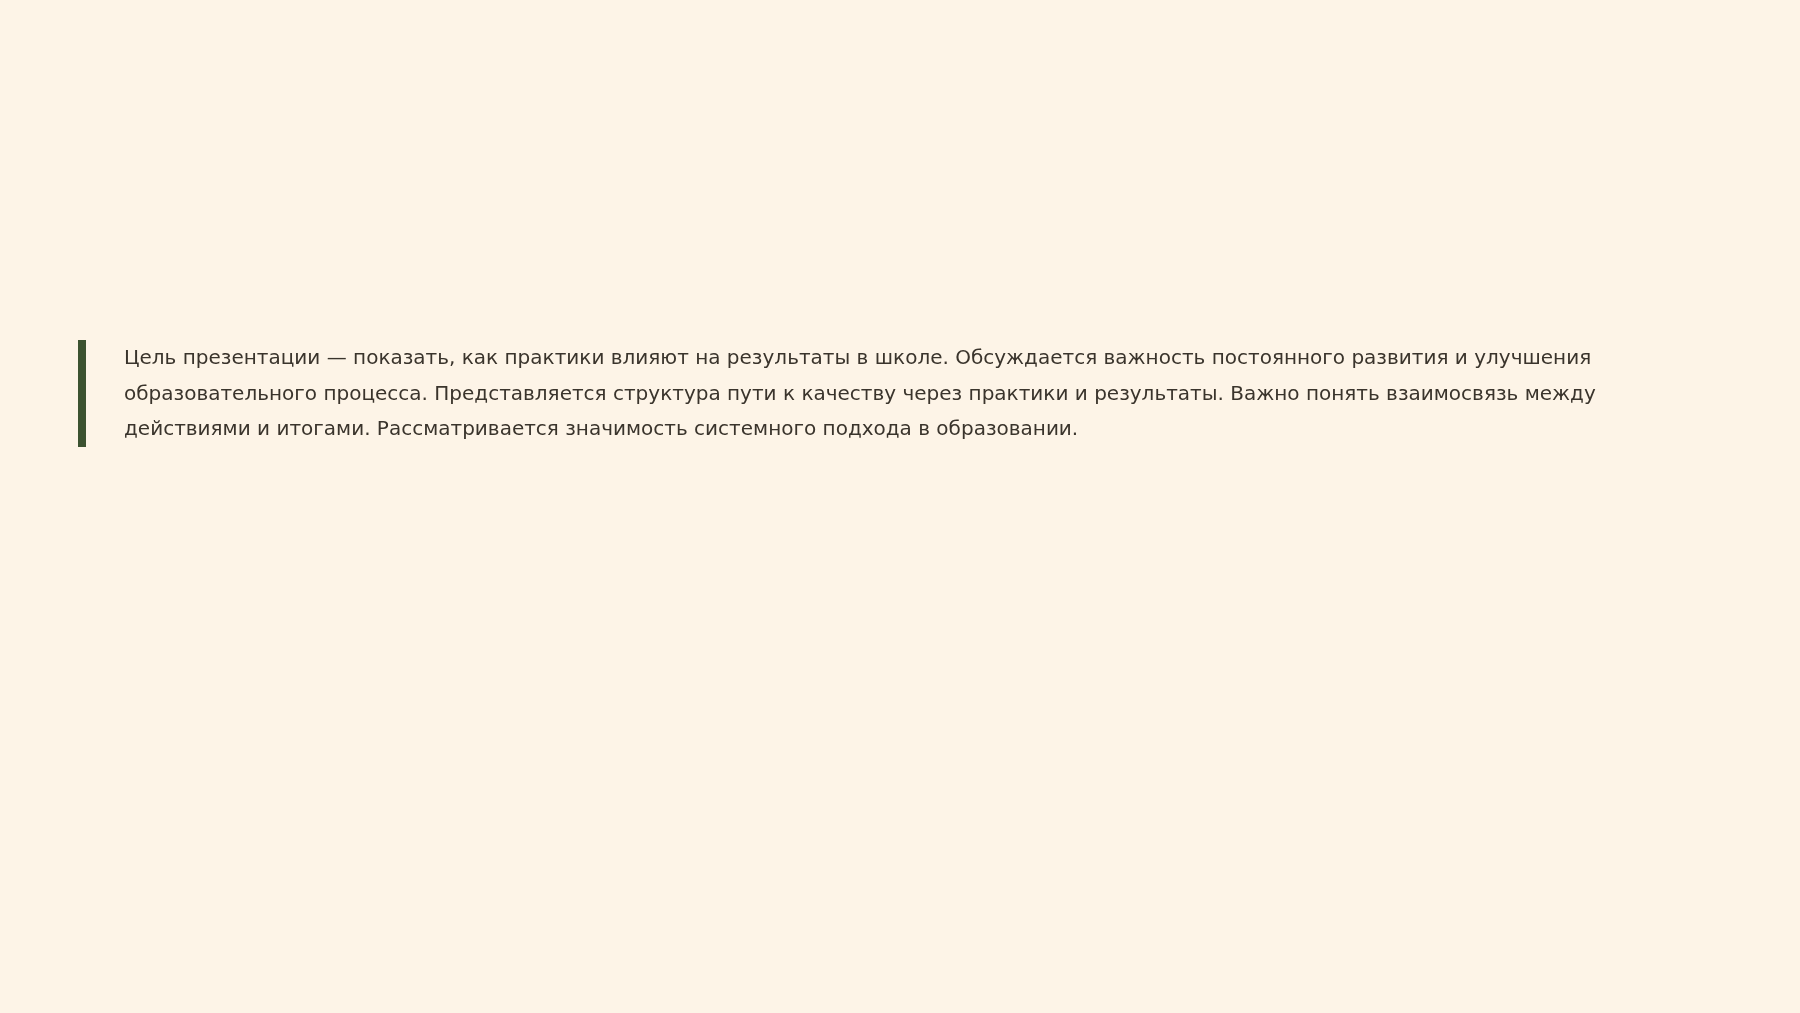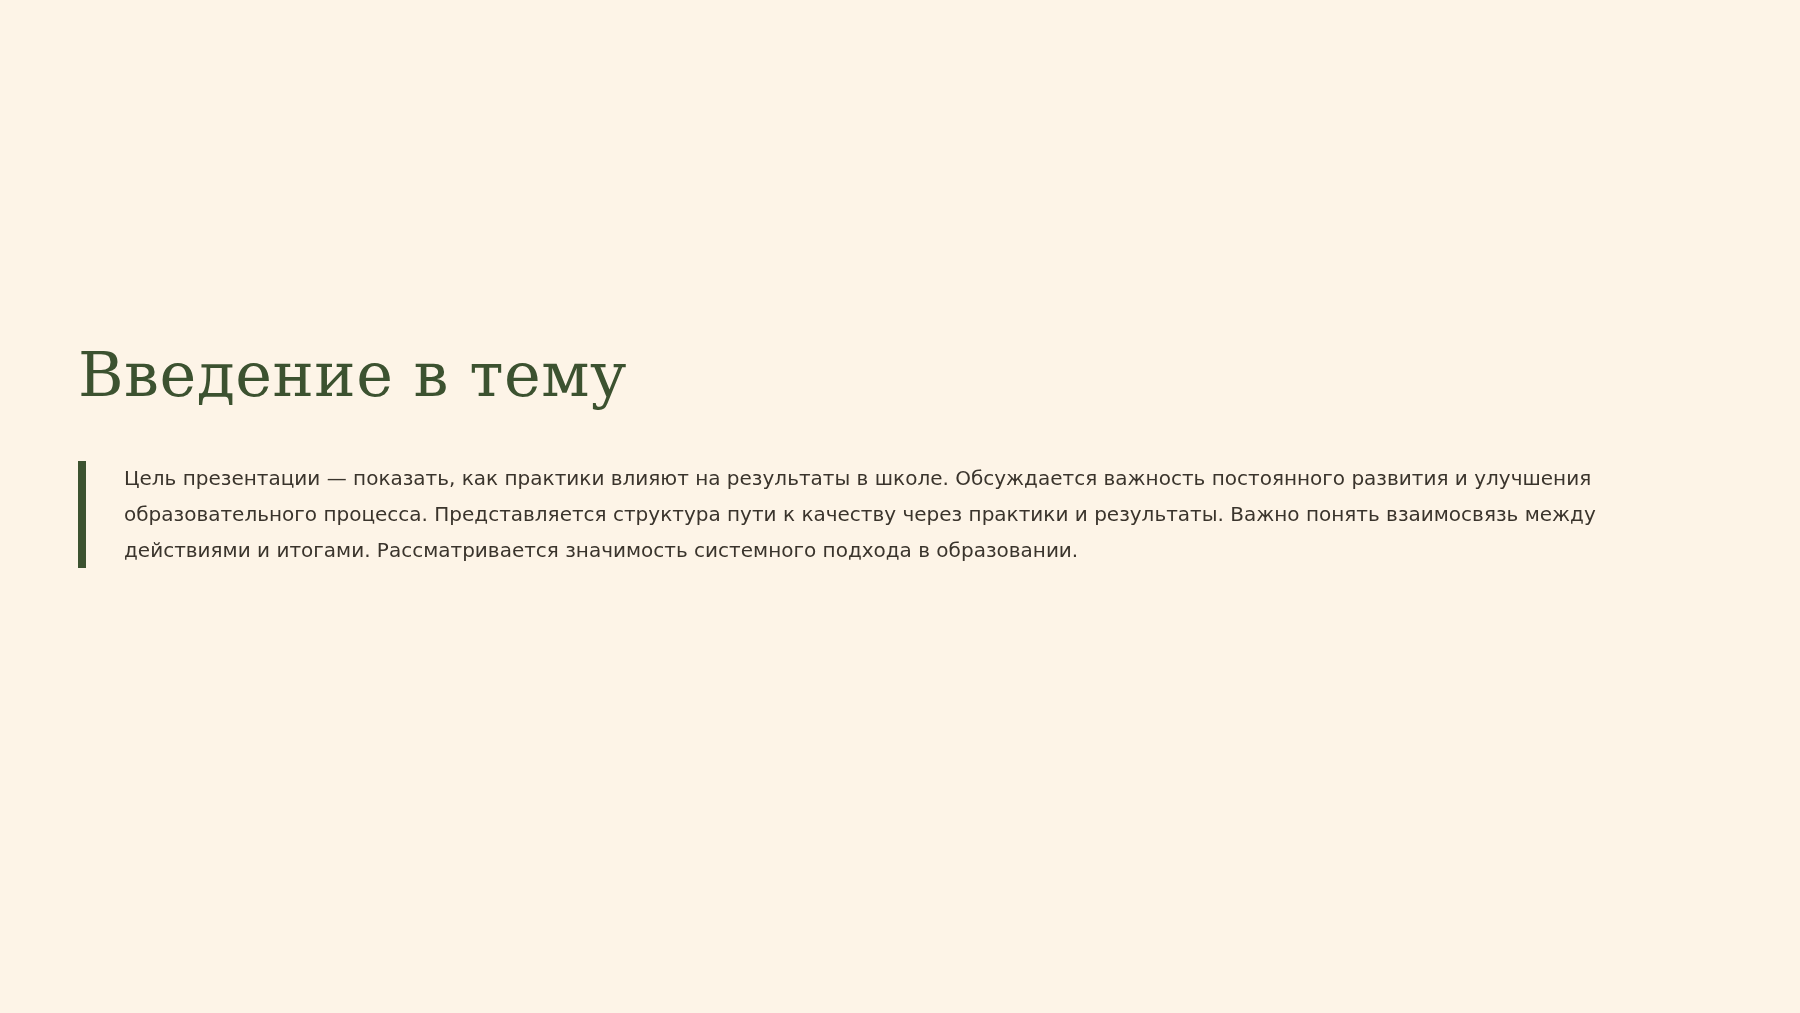--- a/index.html
+++ b/index.html
@@ -68,21 +68,20 @@
     max-width: 1590px;
   }
 </style>
 </head>
 <body>
 
 <div class="slide">
 
   <div class="slide-content">
 
-    <h1 class="slide-title">Введение в тему</h1>
 
     <div class="body-block">
       <div class="accent-bar"></div>
       <div class="body-text-wrap">
         <p class="body-text">Цель презентации — показать, как практики влияют на результаты в школе. Обсуждается важность постоянного развития и улучшения образовательного процесса. Представляется структура пути к качеству через практики и результаты. Важно понять взаимосвязь между действиями и итогами. Рассматривается значимость системного подхода в образовании.</p>
       </div>
     </div>
 
   </div>
 

